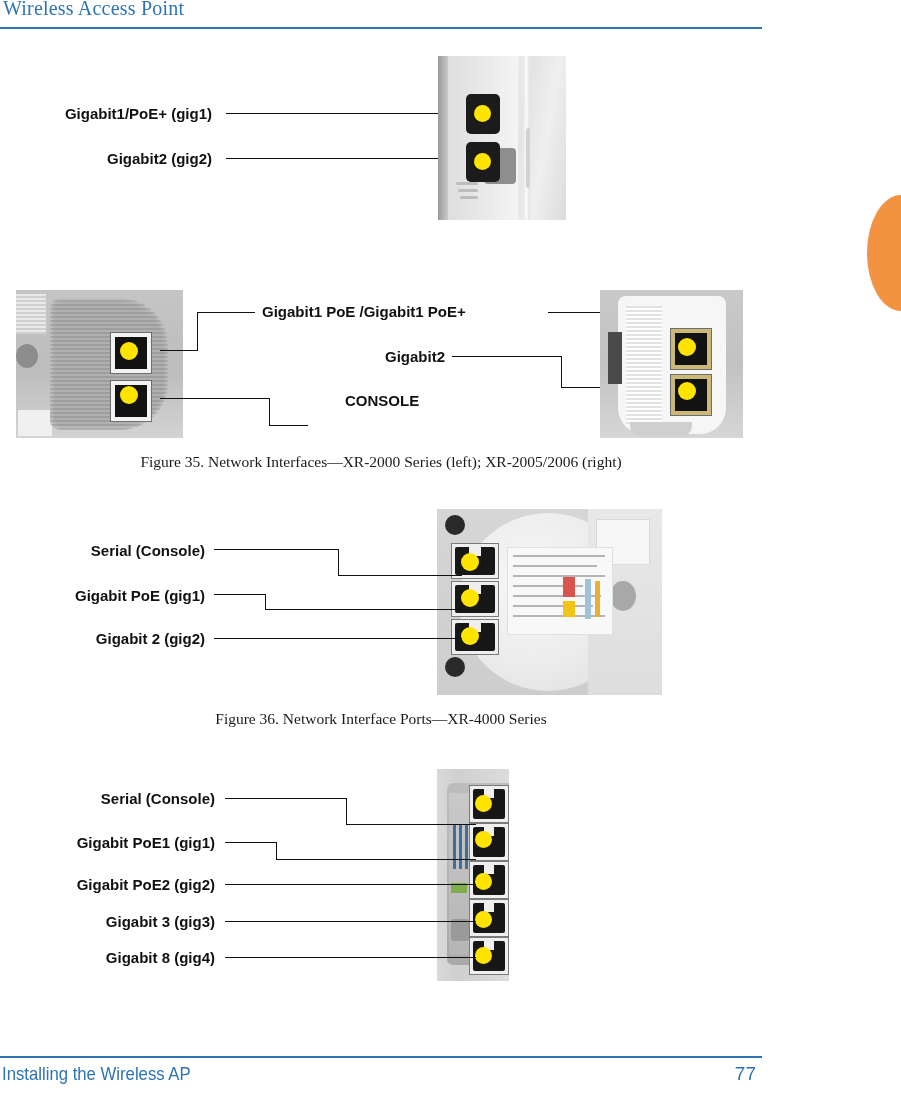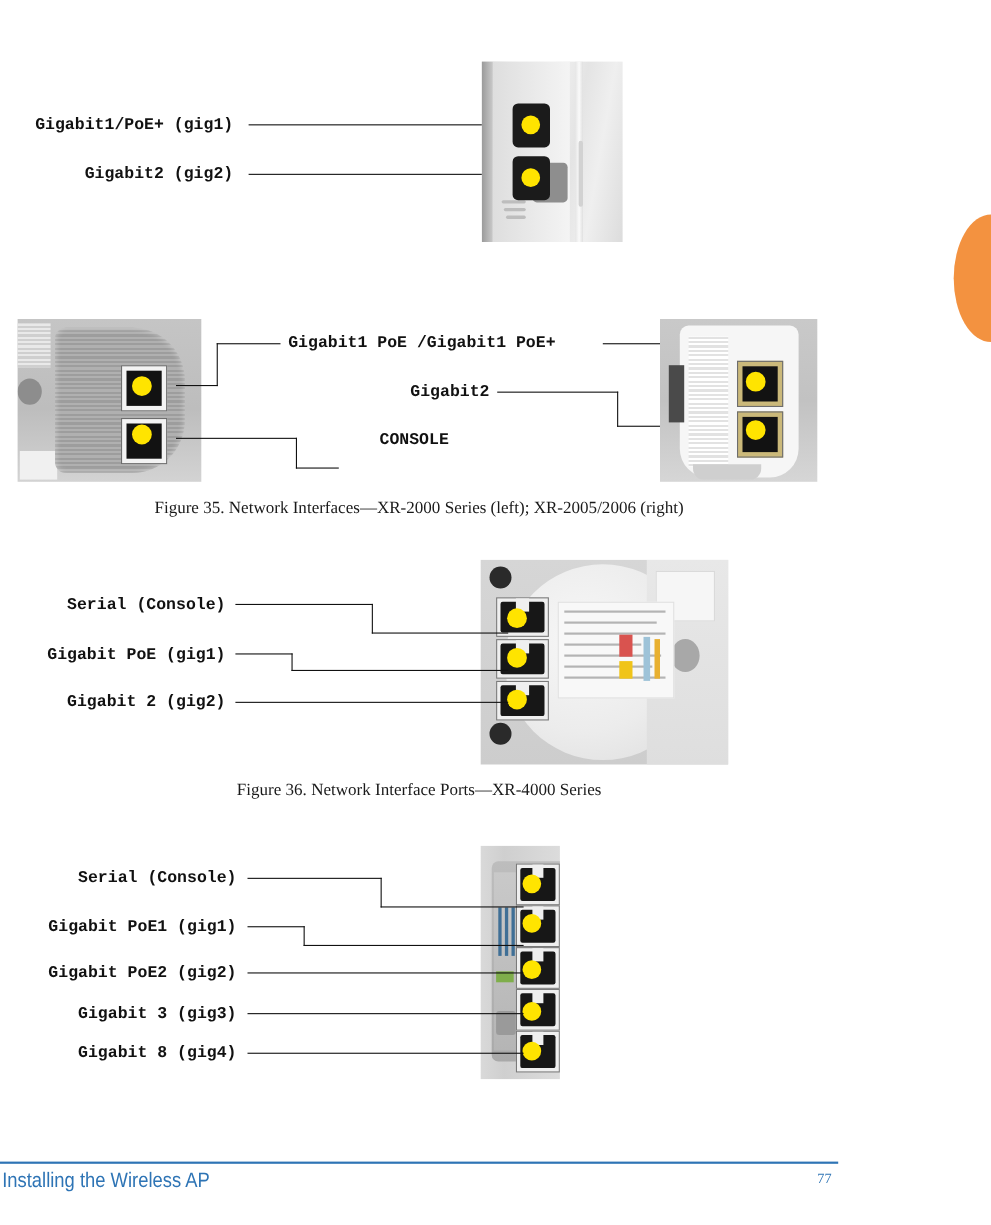--- a/index.html
+++ b/index.html
@@ -75,21 +75,21 @@
     text-align: center;
     font-family: "Liberation Serif", serif;
     font-size: 15.5px;
     color: #1a1a1a;
     white-space: nowrap;
   }
 
   
   .callout {
     position: absolute;
-    font-family: Liberation Mono, monospace;
+    font-family: Liberation Sans, sans-serif;
     font-weight: bold;
     font-size: 15px;
     color: #111111;
     white-space: nowrap;
     line-height: 16px;
   }
   .callout.right { text-align: right; }
 
   
   .lead {
@@ -299,32 +299,36 @@
     font-family: "Liberation Sans Narrow", "Liberation Sans", sans-serif;
     font-size: 19px;
     color: #2E74B5;
     white-space: nowrap;
     transform: scaleX(0.88);
     transform-origin: left top;
   }
   #page-footer .fpage {
     position: absolute;
     right: 6px; top: 7px;
-    font-family: Liberation Serif, serif;
-    font-size: 13px;
+    font-family: Liberation Sans, sans-serif;
+    font-size: 19px;
     color: #2E74B5;
     white-space: nowrap;
     margin-left: 13px;
   }
 </style>
 </head>
 <body>
 
 <div class="page">
 
+  <div id="page-header">
+    <div class="htitle">Wireless Access Point</div>
+    <div class="hrule"></div>
+  </div>
 
   <div id="edge-tab"></div>
 
   <div class="figure" style="top:52px;height:200px;">
     <div class="fig-canvas" style="height:200px;">
 
       <div class="photo" id="photo-xr600" style="left:438px; top:4px; width:128px; height:164px;">
         <div class="edgeband"></div>
         <div class="bodyshade"></div>
         <div class="seam"></div>

